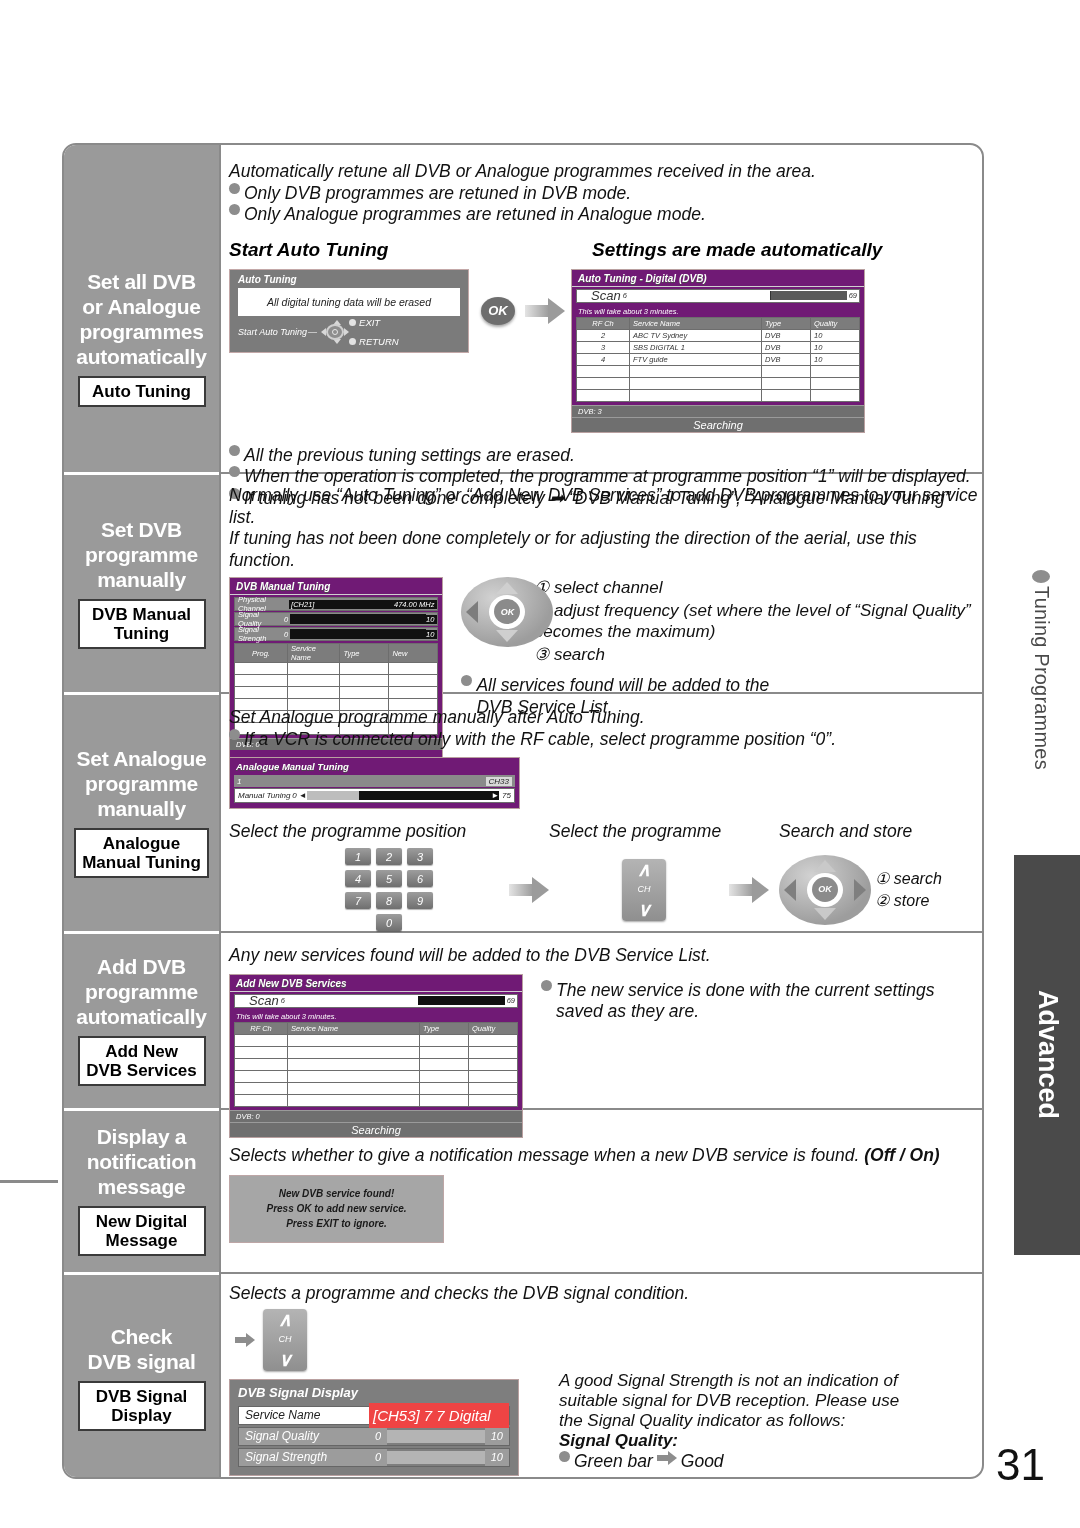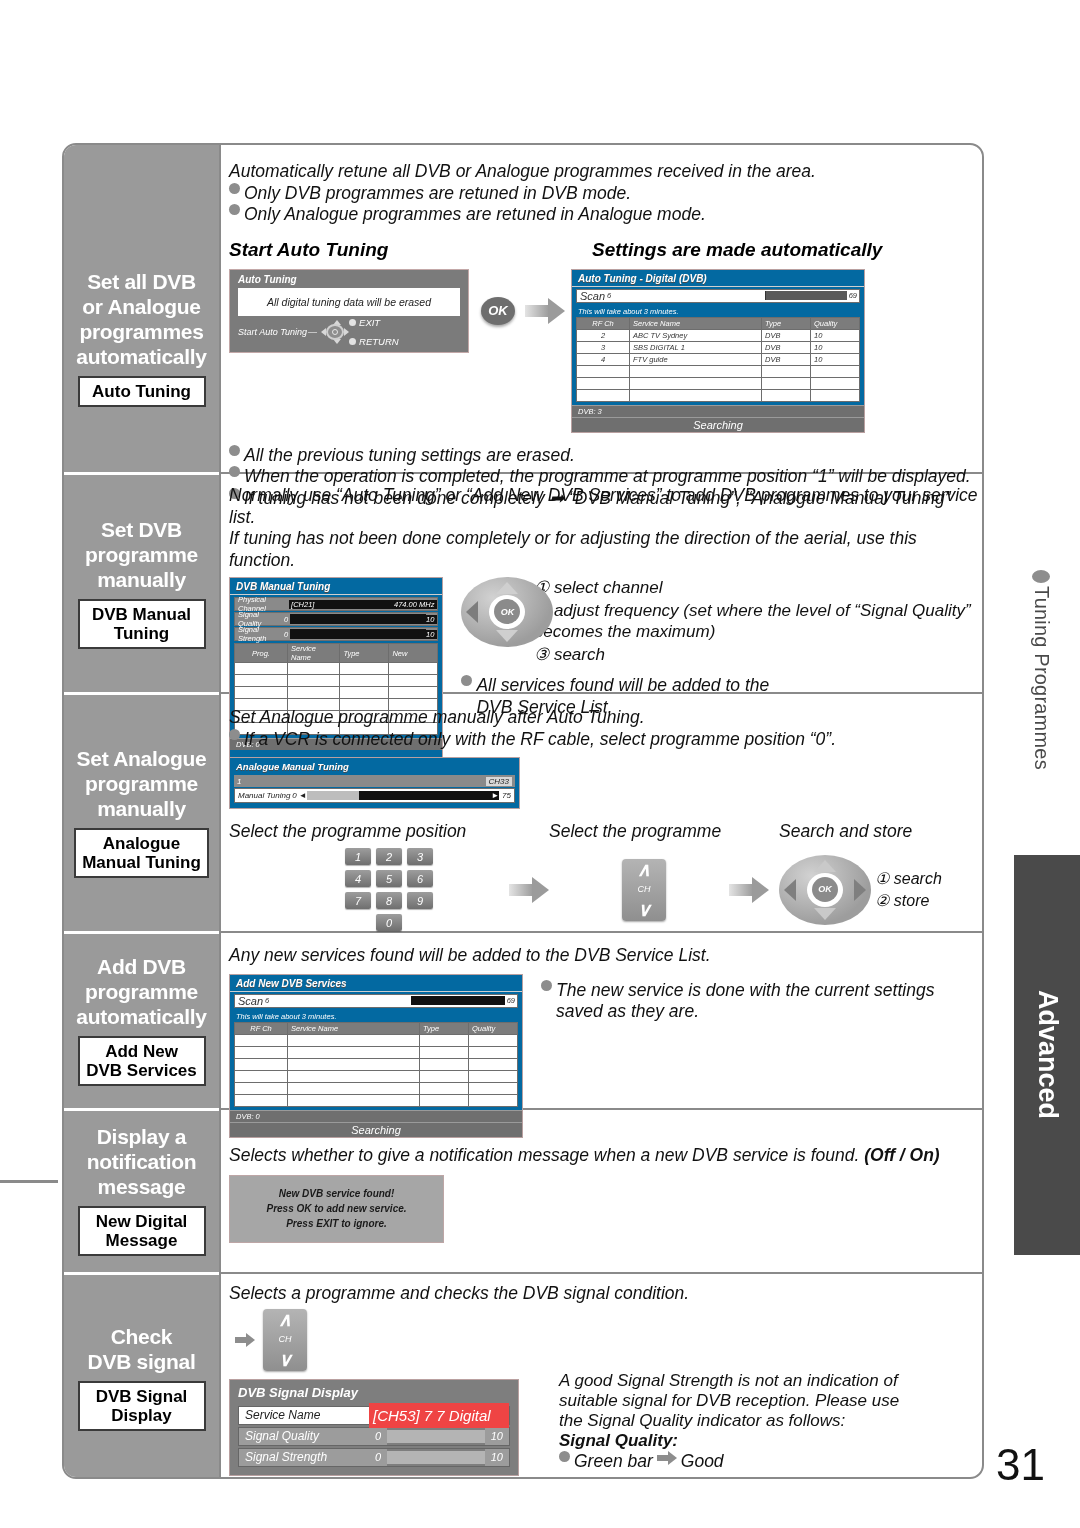--- a/index.html
+++ b/index.html
@@ -35,35 +35,35 @@
   
   .pane{position:absolute;left:165px;width:755px;font-style:italic;}
   .txt{font-size:17.5px;line-height:21.5px;color:#111;}
   .b4{display:inline-block;width:11px;height:11px;border-radius:50%;
       background:#8d8d8d;margin-right:4px;vertical-align:1px;}
   .bullet{display:flex;align-items:flex-start;font-size:17.5px;line-height:21.5px;}
   .bullet .bt{flex:1;}
   h3.sub{font-size:19px;font-weight:bold;margin:0;color:#000;}
 
   
-  .osd{background:#0369a1;border:1px solid #b9a0a0;box-sizing:border-box;
+  .osd{background:#701a75;border:1px solid #b9a0a0;box-sizing:border-box;
        font-size:7.5px;color:#fff;position:relative;}
   .osd .title{font-weight:bold;font-size:10px;color:#fff;padding:3px 6px 2px 6px;
               text-shadow:0 1px 0 #4a4a4a;}
   .osd .titleline{border-bottom:1px solid #cfcfcf;}
   .osd table{border-collapse:collapse;width:100%;font-size:7.5px;}
   .osd td,.osd th{border:1px solid #6d6d6d;background:#fff;color:#333;
                   height:11px;font-weight:normal;padding:0 3px;font-size:7.5px;}
   .osd th{background:#7c7c7c;color:#fff;text-align:center;}
   .osd .hcell-l{text-align:left;}
 
   
   .scanbar{display:flex;align-items:center;background:#fff;border:1px solid #6d6d6d;
            height:12px;margin:2px 4px;}
-  .scanbar .lbl{color:#333;font-size:11px;padding-left:3px;flex:0 0 auto;}
+  .scanbar .lbl{color:#333;font-size:13px;padding-left:14px;flex:0 0 auto;}
   .scanbar .num{color:#333;font-size:7.5px;padding:0 2px;}
   .scanbar .track{flex:1;height:9px;background:#5a5a5a;position:relative;}
   .scanbar .fill{position:absolute;left:0;top:0;bottom:0;background:#fff;
                  border-right:1px solid #333;}
   .note{font-size:7.5px;color:#fff;padding:2px 6px 1px 6px;}
   .foot{background:#6f6f6f;color:#fff;font-size:7.5px;padding:1px 6px;
         border-top:1px solid #9a9a9a;}
   .footc{background:#6f6f6f;color:#fff;font-size:11px;text-align:center;
          padding:1px 6px;border-top:1px solid #9a9a9a;}
 

